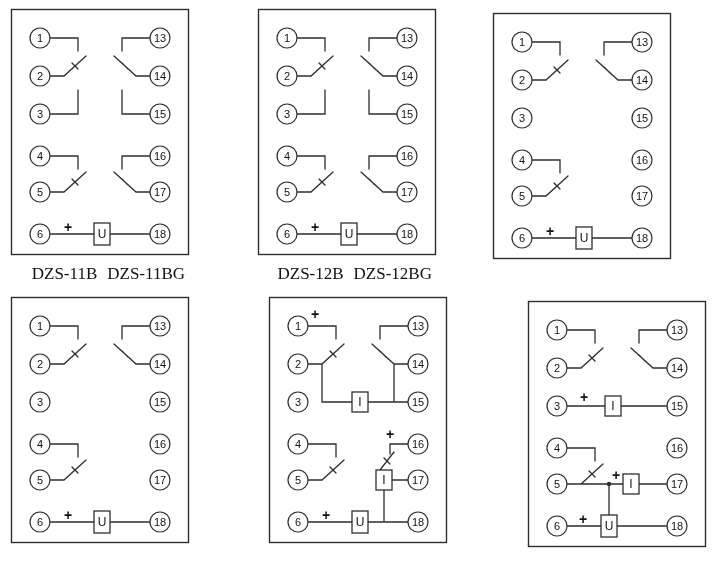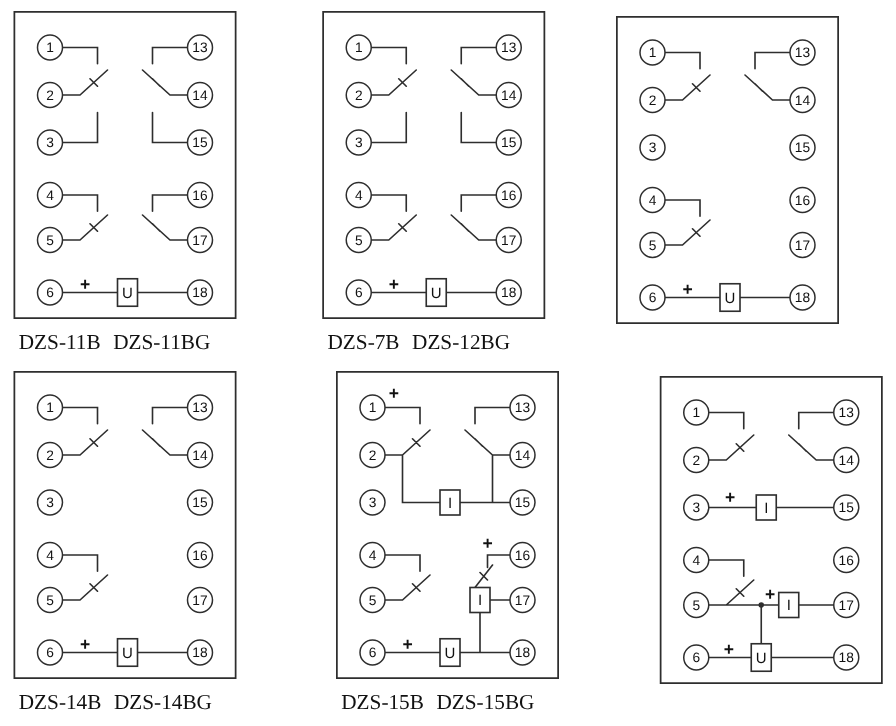--- a/index.html
+++ b/index.html
@@ -8,21 +8,21 @@
   .panel{position:absolute;width:180px}
   .panel svg{display:block}
   .border{fill:none;stroke:#2e2e2e;stroke-width:1.4}
   .wire{fill:none;stroke:#2e2e2e;stroke-width:1.3;stroke-linecap:round}
   .panel circle.term{fill:#ffffff;stroke:#2e2e2e;stroke-width:1.2}
   .tnum{font:11px "Liberation Sans",sans-serif;text-anchor:middle;fill:#111}
   .coil{fill:#ffffff;stroke:#2e2e2e;stroke-width:1.3}
   .lbl{font:12px "Liberation Sans",sans-serif;text-anchor:middle;fill:#111}
   .plus{font:600 14px "Liberation Sans",sans-serif;text-anchor:middle;fill:#111}
   .dot{fill:#2e2e2e;stroke:none}
-  .caption{margin-top:8px;text-align:left;font:17px "Liberation Serif",serif;color:#111;white-space:nowrap}
+  .caption{margin-top:8px;text-align:right;font:17px "Liberation Serif",serif;color:#111;white-space:nowrap}
   .caption span{margin:0 5px}
 </style>
 </head>
 <body>
 
 <figure class="panel" style="left:10px;top:8px">
   <svg width="180" height="248" viewBox="0 0 180 248">
     <rect class="border" x="1.5" y="1.5" width="177" height="245"></rect>
     <path class="wire" d="M40,30 H68 V43 M40,68 H54 L76,48 M62,55 L68,61 M40,106 H68 V82 M140,30 H112 V43 M140,68 H126 L104,48 M112,55 L118,61 M140,106 H112 V82 M40,148 H68 V161 M40,184 H54 L76,164 M62,171 L68,177 M140,148 H112 V161 M140,184 H126 L104,164 M112,171 L118,177 M40,226 H84 M100,226 H140"></path>
     <g>
@@ -88,21 +88,21 @@
         <circle cx="30" cy="226" r="10" class="term"></circle>
         <text x="30" y="226" dy="3.8" class="tnum">6</text>
         <circle cx="150" cy="226" r="10" class="term"></circle>
         <text x="150" y="226" dy="3.8" class="tnum">18</text>
       </g>
     <rect class="coil" x="84" y="215" width="16" height="22"></rect>
     <text class="lbl" x="92" y="226" dy="4">U</text>
     <text class="plus" x="58" y="219" dy="5">+</text>
   </svg>
   <figcaption class="caption">
-    <span>DZS-7B</span><span>DZS-12BG</span>
+    <span>DZS-12B</span><span>DZS-12BG</span>
   </figcaption>
 </figure>
 
 <figure class="panel" style="left:492px;top:12px">
   <svg width="180" height="248" viewBox="0 0 180 248">
     <rect class="border" x="1.5" y="1.5" width="177" height="245"></rect>
     <path class="wire" d="M40,30 H68 V43 M40,68 H54 L76,48 M62,55 L68,61 M140,30 H112 V43 M140,68 H126 L104,48 M112,55 L118,61 M40,148 H68 V161 M40,184 H54 L76,164 M62,171 L68,177 M40,226 H84 M100,226 H140"></path>
     <g>
         <circle cx="30" cy="30" r="10" class="term"></circle>
         <text x="30" y="30" dy="3.8" class="tnum">1</text>
@@ -162,23 +162,20 @@
         <text x="150" y="184" dy="3.8" class="tnum">17</text>
         <circle cx="30" cy="226" r="10" class="term"></circle>
         <text x="30" y="226" dy="3.8" class="tnum">6</text>
         <circle cx="150" cy="226" r="10" class="term"></circle>
         <text x="150" y="226" dy="3.8" class="tnum">18</text>
       </g>
     <rect class="coil" x="84" y="215" width="16" height="22"></rect>
     <text class="lbl" x="92" y="226" dy="4">U</text>
     <text class="plus" x="58" y="219" dy="5">+</text>
   </svg>
-  <figcaption class="caption">
-    <span>DZS-14B</span><span>DZS-14BG</span>
-  </figcaption>
 </figure>
 
 <figure class="panel" style="left:268px;top:296px">
   <svg width="180" height="248" viewBox="0 0 180 248">
     <rect class="border" x="1.5" y="1.5" width="177" height="245"></rect>
     <path class="wire" d="M40,30 H68 V43 M40,68 H54 L76,48 M62,55 L68,61 M54,68 V106 H84 M100,106 H140 M140,30 H112 V43 M140,68 H126 L104,48 M112,55 L118,61 M126,68 V106 M40,148 H68 V161 M40,184 H54 L76,164 M62,171 L68,177 M140,148 H122 V158 M112,174 L126,156 M116,162 L122,168 M124,184 H140 M116,194 V226 M40,226 H84 M100,226 H140"></path>
     <g>
         <circle cx="30" cy="30" r="10" class="term"></circle>
         <text x="30" y="30" dy="3.8" class="tnum">1</text>
         <circle cx="150" cy="30" r="10" class="term"></circle>
@@ -207,23 +204,20 @@
     <rect class="coil" x="84" y="96" width="16" height="20"></rect>
     <text class="lbl" x="92" y="106" dy="4">I</text>
     <rect class="coil" x="108" y="174" width="16" height="20"></rect>
     <text class="lbl" x="116" y="184" dy="4">I</text>
     <rect class="coil" x="84" y="215" width="16" height="22"></rect>
     <text class="lbl" x="92" y="226" dy="4">U</text>
     <text class="plus" x="47" y="18" dy="5">+</text>
     <text class="plus" x="122" y="138" dy="5">+</text>
     <text class="plus" x="58" y="219" dy="5">+</text>
   </svg>
-  <figcaption class="caption">
-    <span>DZS-15B</span><span>DZS-15BG</span>
-  </figcaption>
 </figure>
 
 <figure class="panel" style="left:527px;top:300px">
   <svg width="180" height="248" viewBox="0 0 180 248">
     <rect class="border" x="1.5" y="1.5" width="177" height="245"></rect>
     <path class="wire" d="M40,30 H68 V43 M40,68 H54 L76,48 M62,55 L68,61 M140,30 H112 V43 M140,68 H126 L104,48 M112,55 L118,61 M40,106 H78 M94,106 H140 M40,148 H68 V161 M40,184 H96 M54,184 L76,164 M62,171 L68,177 M82,184 V215 M112,184 H140 M40,226 H74 M90,226 H140"></path>
     <g>
         <circle cx="30" cy="30" r="10" class="term"></circle>
         <text x="30" y="30" dy="3.8" class="tnum">1</text>
         <circle cx="150" cy="30" r="10" class="term"></circle>

